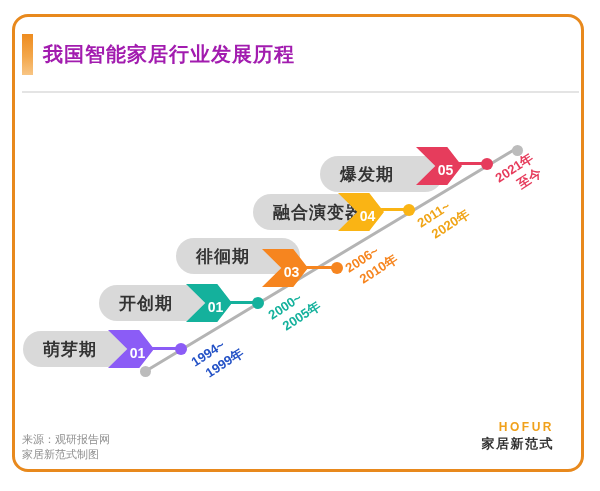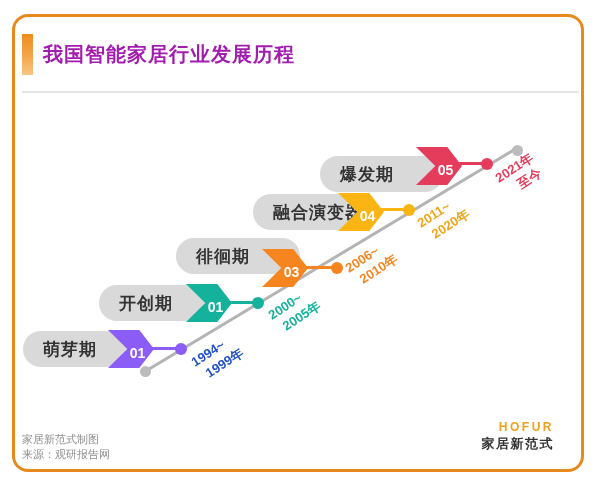--- a/index.html
+++ b/index.html
@@ -132,20 +132,20 @@
     <span class="num">05</span>
   </div>
   <div class="connector c5" style="left:458px;top:162px;width:32px;"></div>
   <div class="dot stage-dot c5" style="left:481px;top:158px;"></div>
   <div class="year t5 y5" style="left:492px;top:172px;">
     <span class="l1">2021年</span>
     <span class="l2">至今</span>
   </div>
 
   <div class="source">
+    <div>来源：观研报告网</div>
     <div>家居新范式制图</div>
-    <div>来源：观研报告网</div>
   </div>
   <div class="logo">
     <div class="brand">HOFUR</div>
     <div class="sub">家居新范式</div>
   </div>
 </div>
 
 </body></html>

